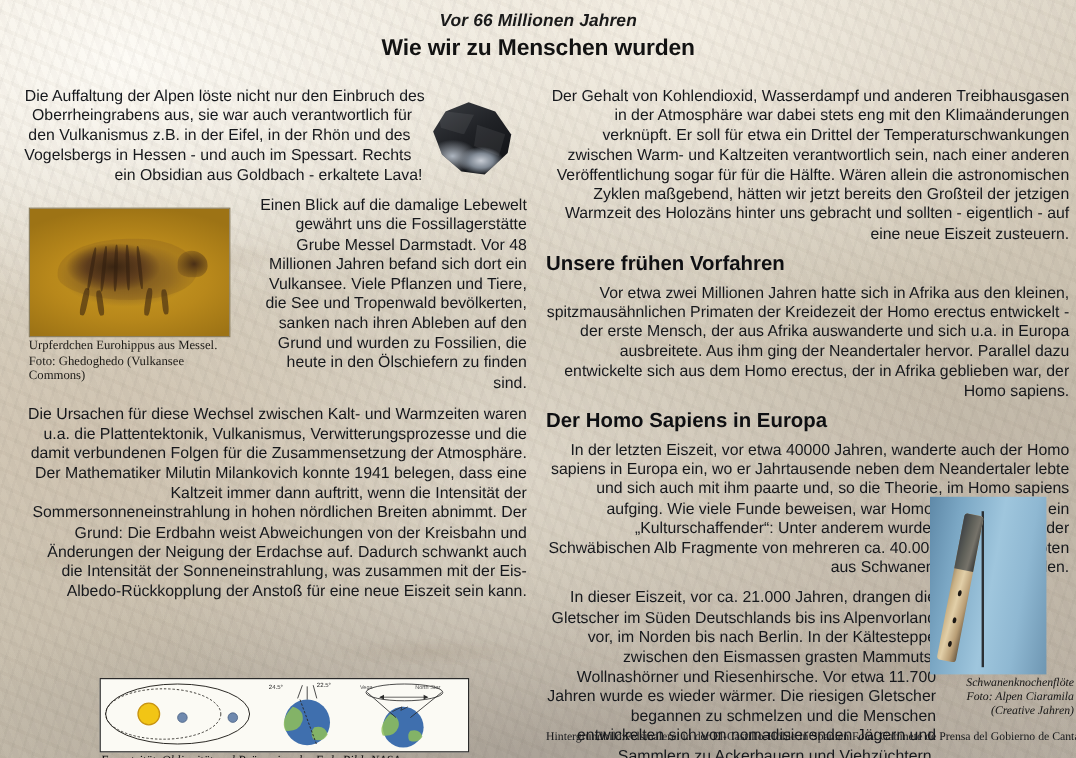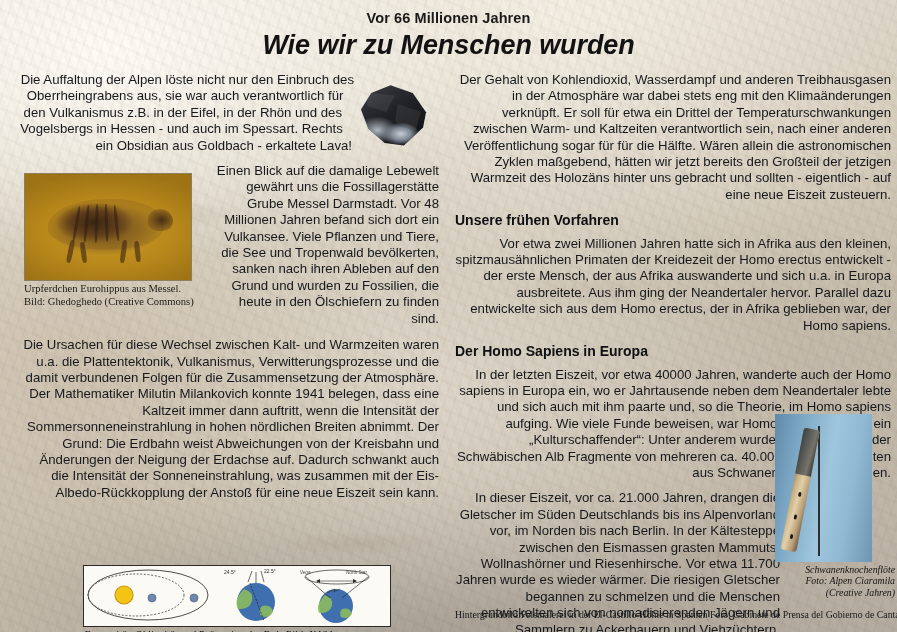--- a/index.html
+++ b/index.html
@@ -62,28 +62,28 @@
     left: 0;
     top: 10px;
     width: 897px;
     text-align: center;
   }
   .kicker {
     font-size: 14.5px;
     font-weight: bold;
     color: #1a1a1a;
     letter-spacing: 0.1px;
+    font-style: italic;
   }
   .headline {
-    font-size: 27px;
+    font-size: 19px;
     font-weight: bold;
     color: #121212;
     margin-top: 4px;
     letter-spacing: -0.1px;
-    font-style: italic;
   }
   
   .col {
     position: absolute;
     font-size: 13.2px;
     line-height: 16.4px;
     color: #16181c;
   }
   #col-left {
     left: 20px;
@@ -93,21 +93,21 @@
   #col-right {
     left: 455px;
     top: 72px;
     width: 436px;
   }
   .col p {
     margin: 0 0 9px 0;
     text-align: right;
   }
   .subhead {
-    font-size: 14px;
+    font-size: 17px;
     font-weight: bold;
     color: #0e0f12;
     margin: 4px 0 7px 0;
   }
   
   .fig-obsidian {
     float: right;
     width: 92px;
     height: 76px;
     margin: 6px 0 2px 10px;
@@ -315,21 +315,21 @@
         <div class="fossil-rib" style="left:48%;top:28%;width:3px;height:36%;transform:rotate(-2deg);"></div>
         <div class="fossil-rib" style="left:54%;top:29%;width:3px;height:34%;transform:rotate(-6deg);"></div>
         <div class="fossil-leg" style="left:26%;top:62%;width:5px;height:22%;transform:rotate(12deg);"></div>
         <div class="fossil-leg" style="left:34%;top:64%;width:5px;height:20%;transform:rotate(-8deg);"></div>
         <div class="fossil-leg" style="left:58%;top:62%;width:5px;height:22%;transform:rotate(8deg);"></div>
         <div class="fossil-leg" style="left:66%;top:63%;width:5px;height:20%;transform:rotate(-6deg);"></div>
         <div class="fossil-head"></div>
       </div>
       <div class="caption">
         <div>Urpferdchen Eurohippus aus Messel.</div>
-        <div>Bild: Ghedoghedo (Creative Commons)</div>
+        <div>Foto: Ghedoghedo (Vulkansee Commons)</div>
       </div>
     </div>
 
     <p>Einen Blick auf die damalige Lebewelt gewährt uns die Fossillagerstätte Grube Messel Darmstadt. Vor 48 Millionen Jahren befand sich dort ein Vulkansee. Viele Pflanzen und Tiere, die See und Tropenwald bevölkerten, sanken nach ihren Ableben auf den Grund und wurden zu Fossilien, die heute in den Ölschiefern zu finden sind.</p>
 
     <div style="clear:both;height:1px;"></div>
 
     <p>Die Ursachen für diese Wechsel  zwischen Kalt- und Warmzeiten waren u.a. die Plattentektonik,  Vulkanismus, Verwitterungsprozesse und die damit verbundenen Folgen für die Zusammensetzung der Atmosphäre. Der Mathematiker Milutin Milankovich konnte 1941 belegen, dass eine Kaltzeit immer dann auftritt, wenn die Intensität der Sommersonneneinstrahlung in hohen nördlichen Breiten abnimmt. Der Grund: Die Erdbahn weist Abweichungen von der Kreisbahn und Änderungen der Neigung der Erdachse auf. Dadurch schwankt auch die Intensität der Sonneneinstrahlung, was zusammen mit der Eis-Albedo-Rückkopplung der Anstoß für eine neue Eiszeit sein kann.</p>
   </div>
 

